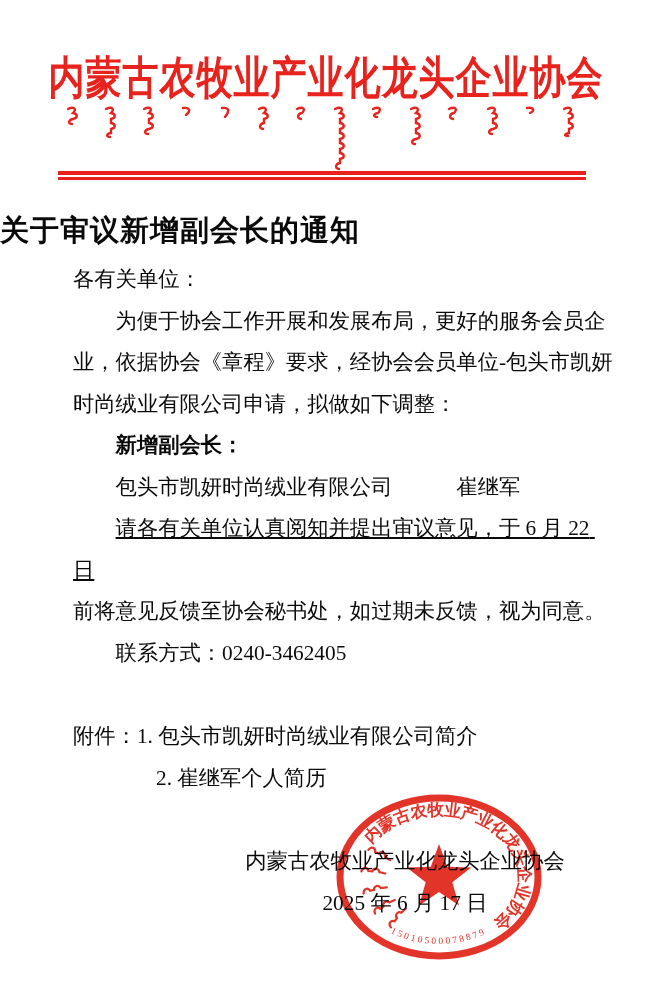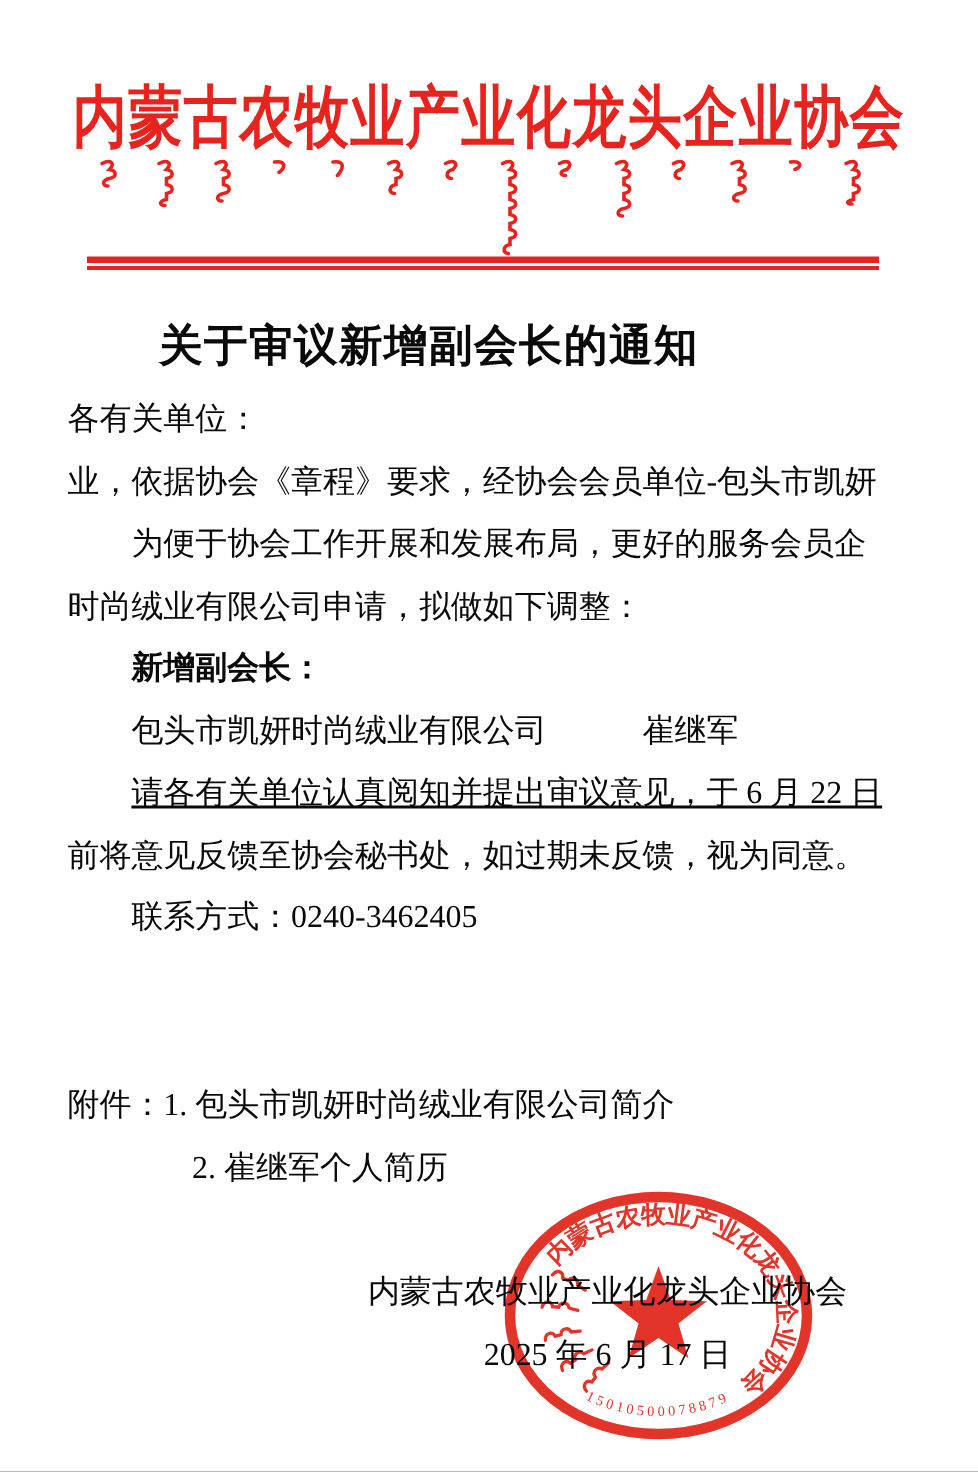--- a/index.html
+++ b/index.html
@@ -31,34 +31,32 @@
   }
   .redline {
     position: absolute; top: 171px; left: 58px; width: 528px; height: 9px;
     background: linear-gradient(to bottom,
       var(--red) 0%, var(--red) 50%,
       #ffffff 50%, #ffffff 67%,
       var(--red) 67%, var(--red) 100%);
   }
   .doc-title {
     position: absolute; top: 211px; left: 0; width: 532px;
-    text-align: center;
     font-size: 29px; font-weight: bold;
     letter-spacing: 1px;
-    margin-left: 20px;
   }
   .body-block {
     position: absolute; top: 259px; left: 45px; width: 568px;
     font-size: 21.3px; line-height: 41.5px;
   }
   .attach-block {
     position: absolute; top: 716px; left: 45px; width: 568px;
     font-size: 21.3px; line-height: 41.5px;
   }
-  .line { white-space: pre-wrap; }
+  .line { white-space: pre-wrap; margin-left: 28px; }
   .sign-block {
     position: absolute; top: 841px; left: 240px; width: 330px;
     text-align: center;
     font-size: 21.3px; line-height: 41.5px;
     white-space: nowrap;
   }
   .seal {
     position: absolute; left: 332px; top: 791px; width: 214px; height: 172px;
     mix-blend-mode: multiply; opacity: 0.93;
   }
@@ -121,22 +119,22 @@
       </svg>
     </div>
 
   <div class="redline"></div>
 
   <div class="doc-title">关于审议新增副会长的通知</div>
 
   <div class="body-block">
 
   <div class="line" style="text-indent: 0em;">各有关单位：</div>
+      <div class="line" style="text-indent: 2em;">为便于协会工作开展和发展布局，更好的服务会员企</div>
       <div class="line" style="text-indent: 0em;">业，依据协会《章程》要求，经协会会员单位-包头市凯妍</div>
-      <div class="line" style="text-indent: 2em;">为便于协会工作开展和发展布局，更好的服务会员企</div>
       <div class="line" style="text-indent: 0em;">时尚绒业有限公司申请，拟做如下调整：</div>
       <div class="line" style="text-indent: 2em; font-weight: bold;">新增副会长：</div>
       <div class="line" style="text-indent: 2em;">包头市凯妍时尚绒业有限公司　　　崔继军</div>
       <div class="line" style="text-indent: 2em; text-decoration: underline;">请各有关单位认真阅知并提出审议意见，于 6 月 22 日</div>
       <div class="line" style="text-indent: 0em;">前将意见反馈至协会秘书处，如过期未反馈，视为同意。</div>
       <div class="line" style="text-indent: 2em;">联系方式：0240-3462405</div>
     </div>
 
   <div class="attach-block">
 

